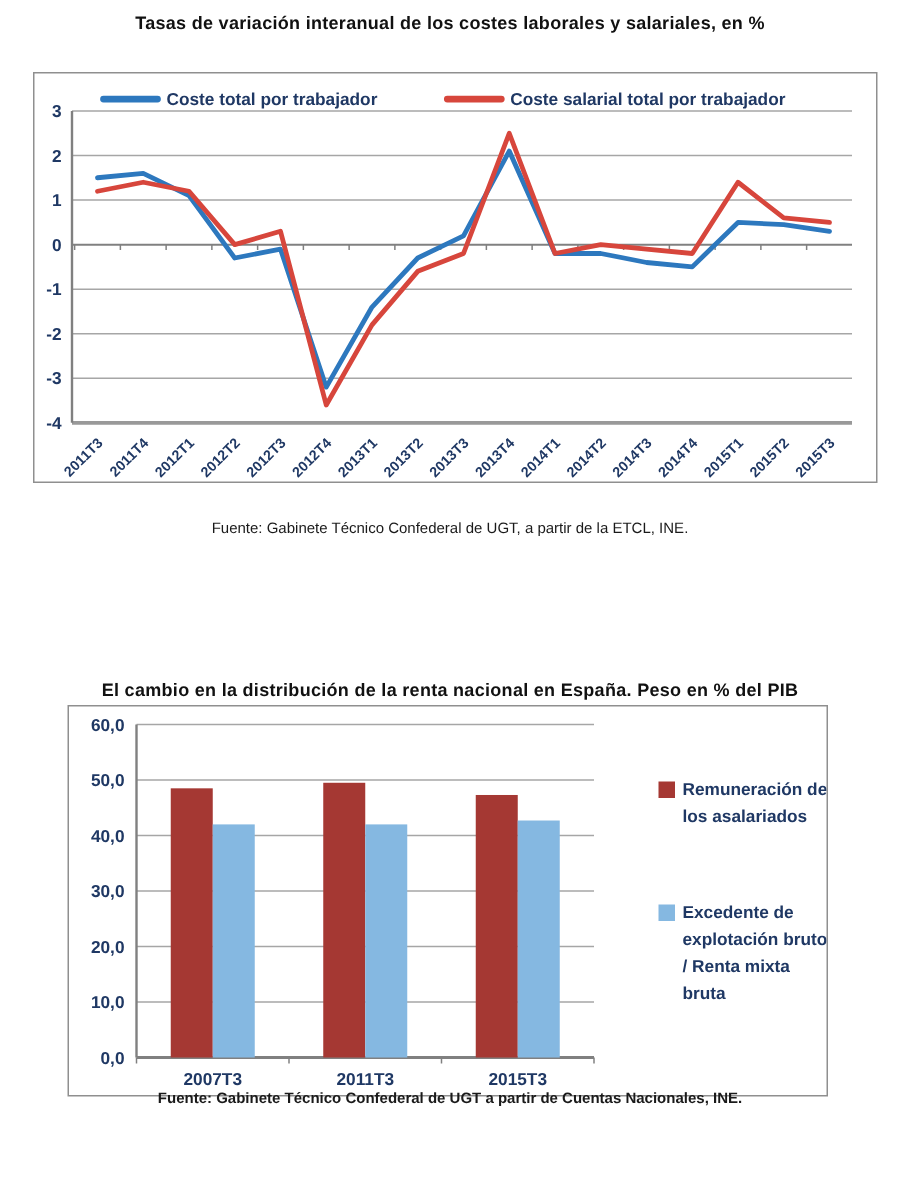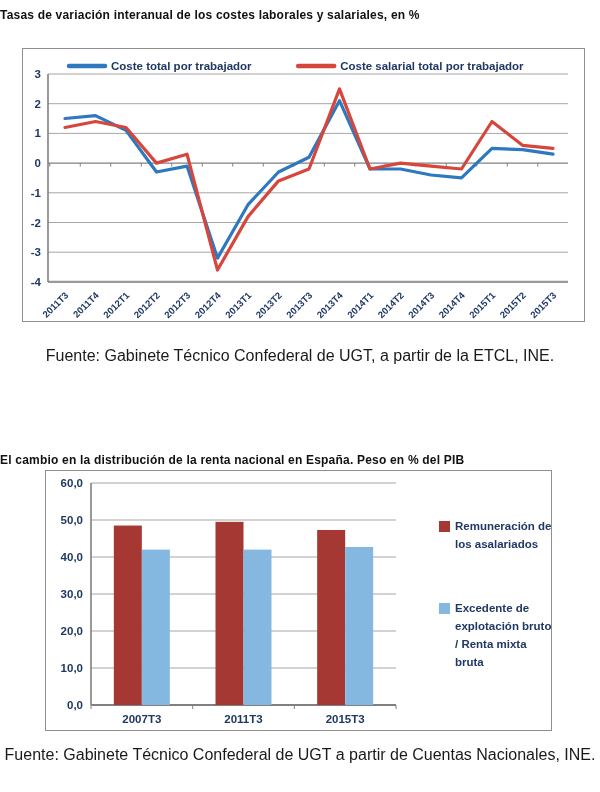--- a/index.html
+++ b/index.html
@@ -1,26 +1,26 @@
 <!DOCTYPE html>
 <html><head>
 <meta charset="utf-8">
 <style>
   html,body{margin:0;padding:0;background:#ffffff;}
   body{width:600px;height:792px;position:relative;font-family:"Liberation Sans",sans-serif;}
   .abs{position:absolute;}
-  .title{left:0;right:0;font-weight:bold;font-size:12px;color:#111;letter-spacing:0.2px;}
-  .fuente{left:0;right:0;text-align:center;font-size:16px;color:#1a1a1a;}
+  .title{left:0;right:0;text-align:center;font-weight:bold;font-size:12px;color:#111;letter-spacing:0.2px;}
+  .fuente{left:0;right:0;text-align:center;font-size:10px;color:#1a1a1a;}
   .chart-frame{border:1px solid #8f8f8f;background:#fff;}
   #line-frame{left:22px;top:48px;width:561px;height:272px;}
   #bar-frame{left:45px;top:470px;width:505px;height:259px;}
   #title1{top:8px;}
   #fuente1{top:347px;}
   #title2{top:453px;}
-  #fuente2{top:746px;}
+  #fuente2{top:727px;font-weight:bold;}
   svg{display:block;}
   svg text{font-family:"Liberation Sans",sans-serif;font-weight:bold;}
 </style>
 </head>
 <body>
 
 <div id="title1" class="abs title">Tasas de variación interanual de los costes laborales y salariales, en %</div>
 
 <div id="line-frame" class="abs chart-frame">
   <svg id="lineChart" width="561" height="272" viewBox="0 0 561 272">

